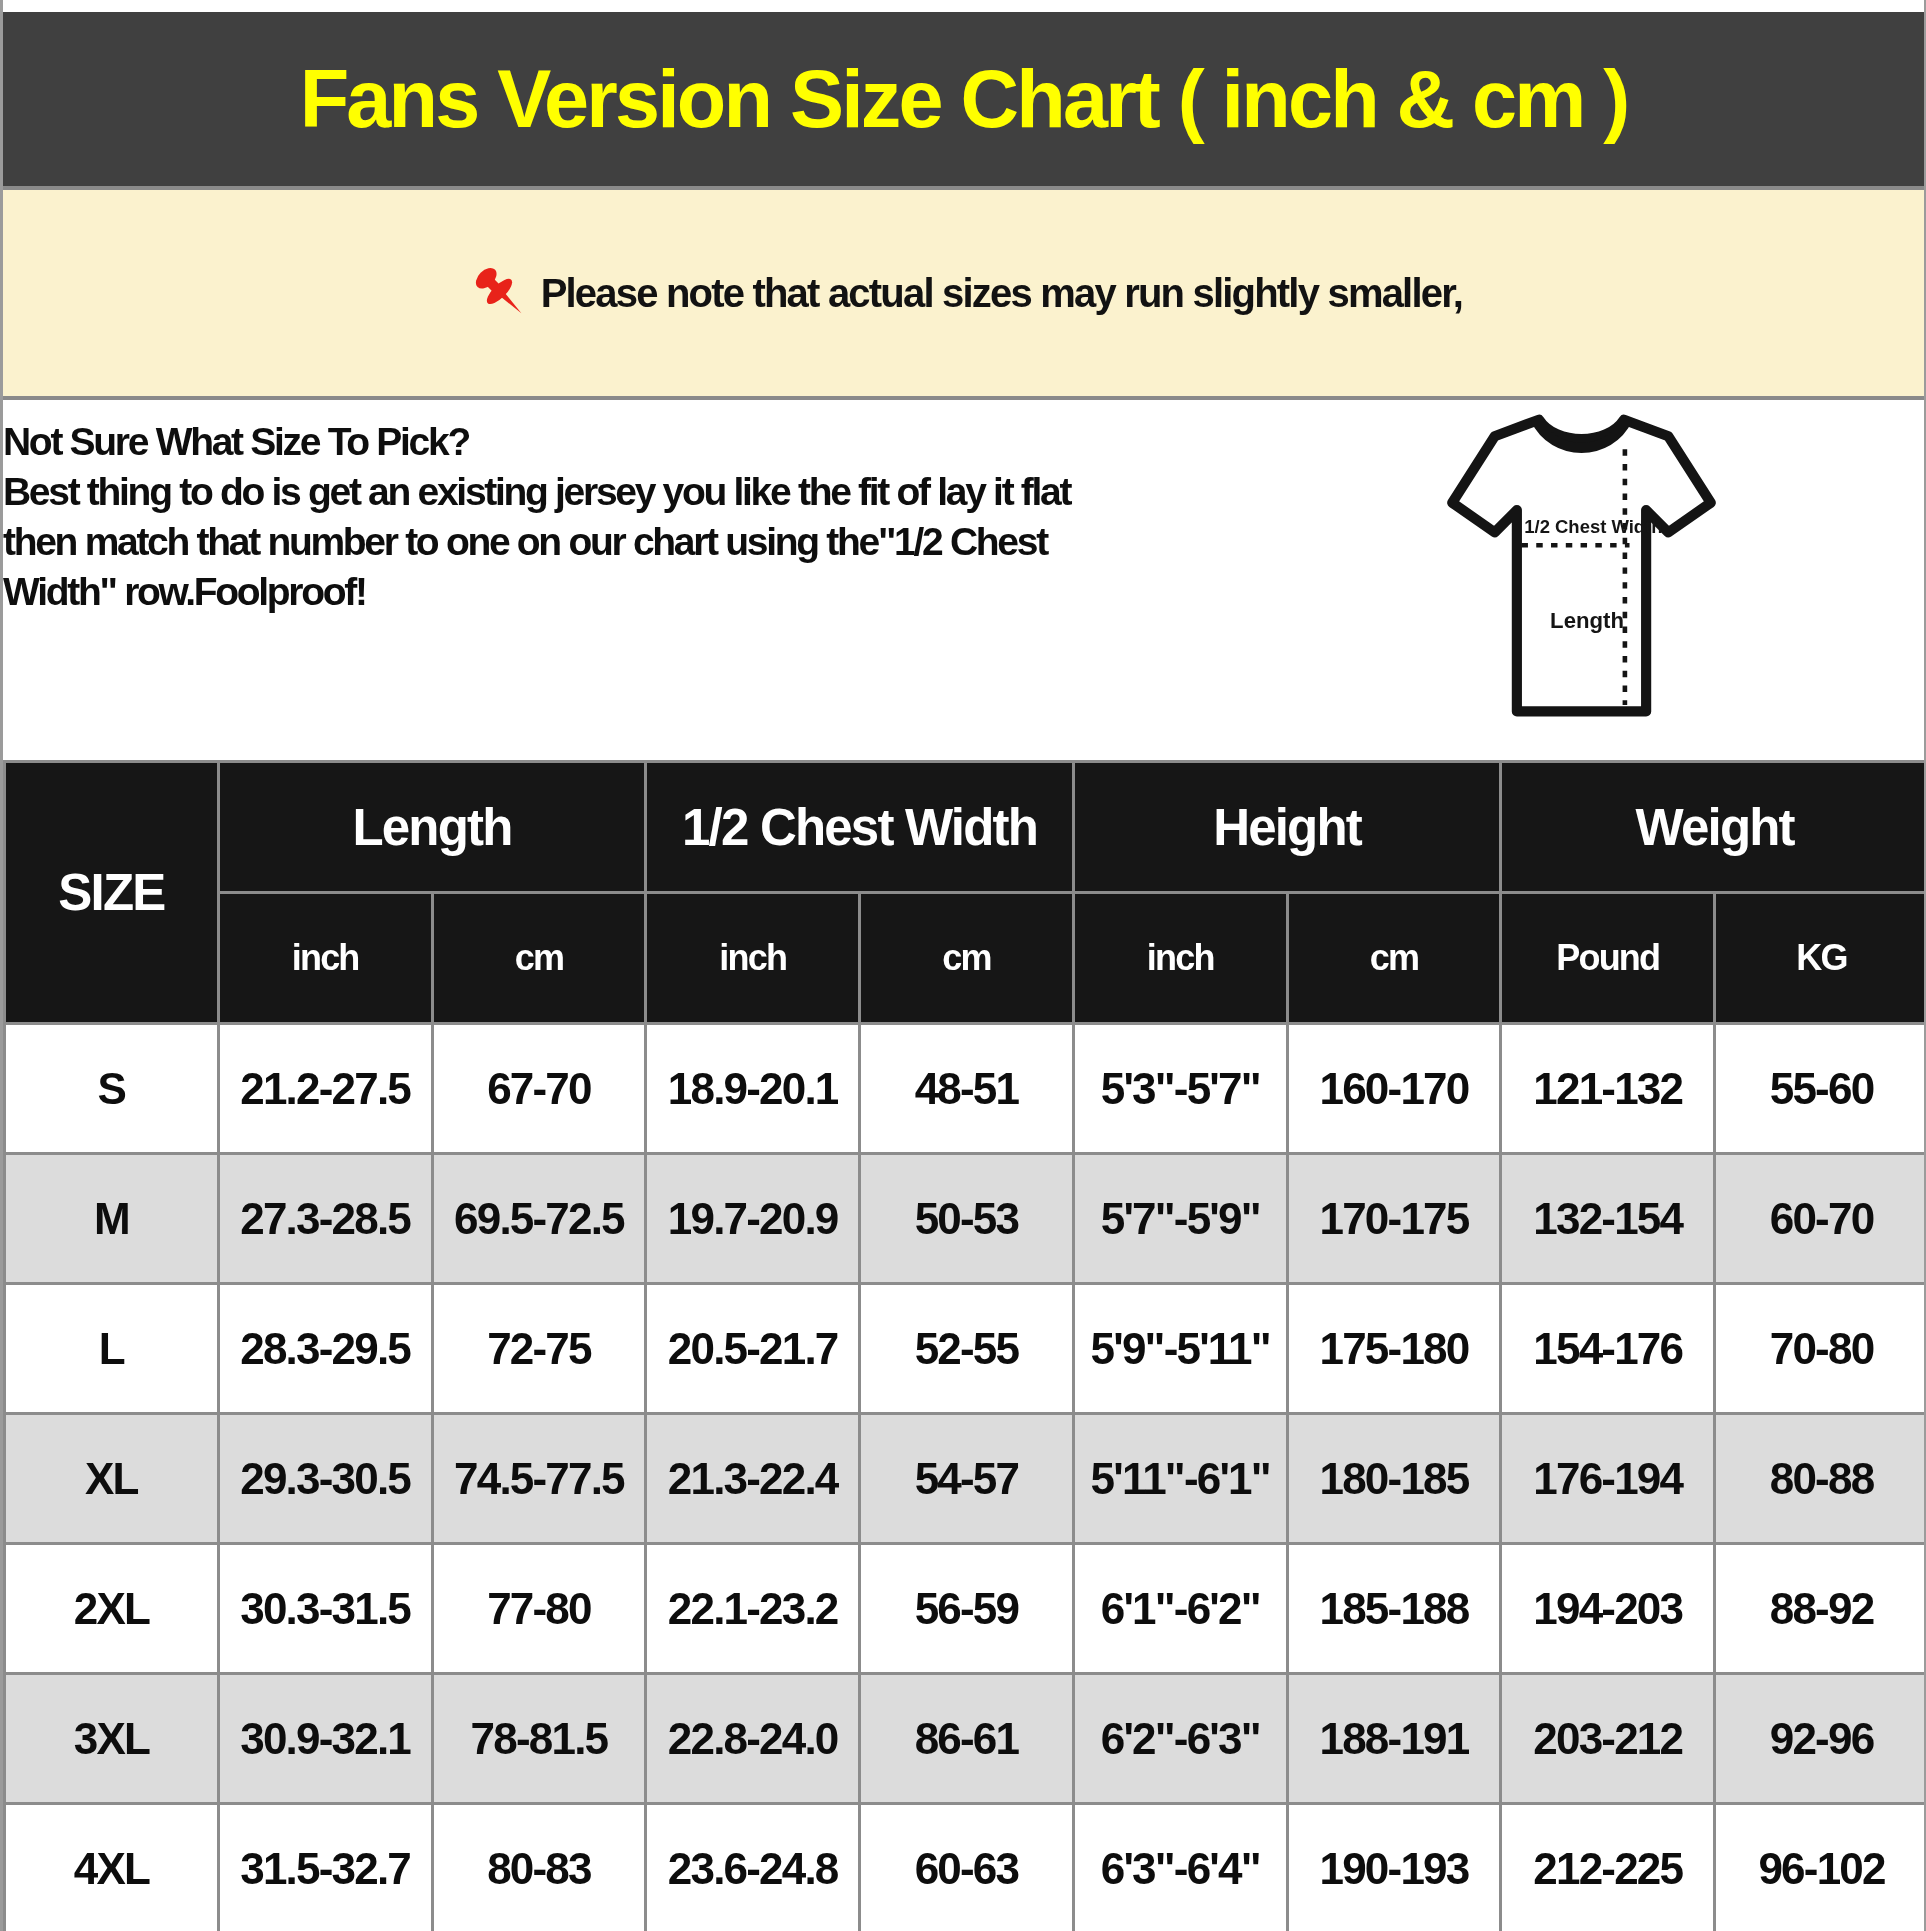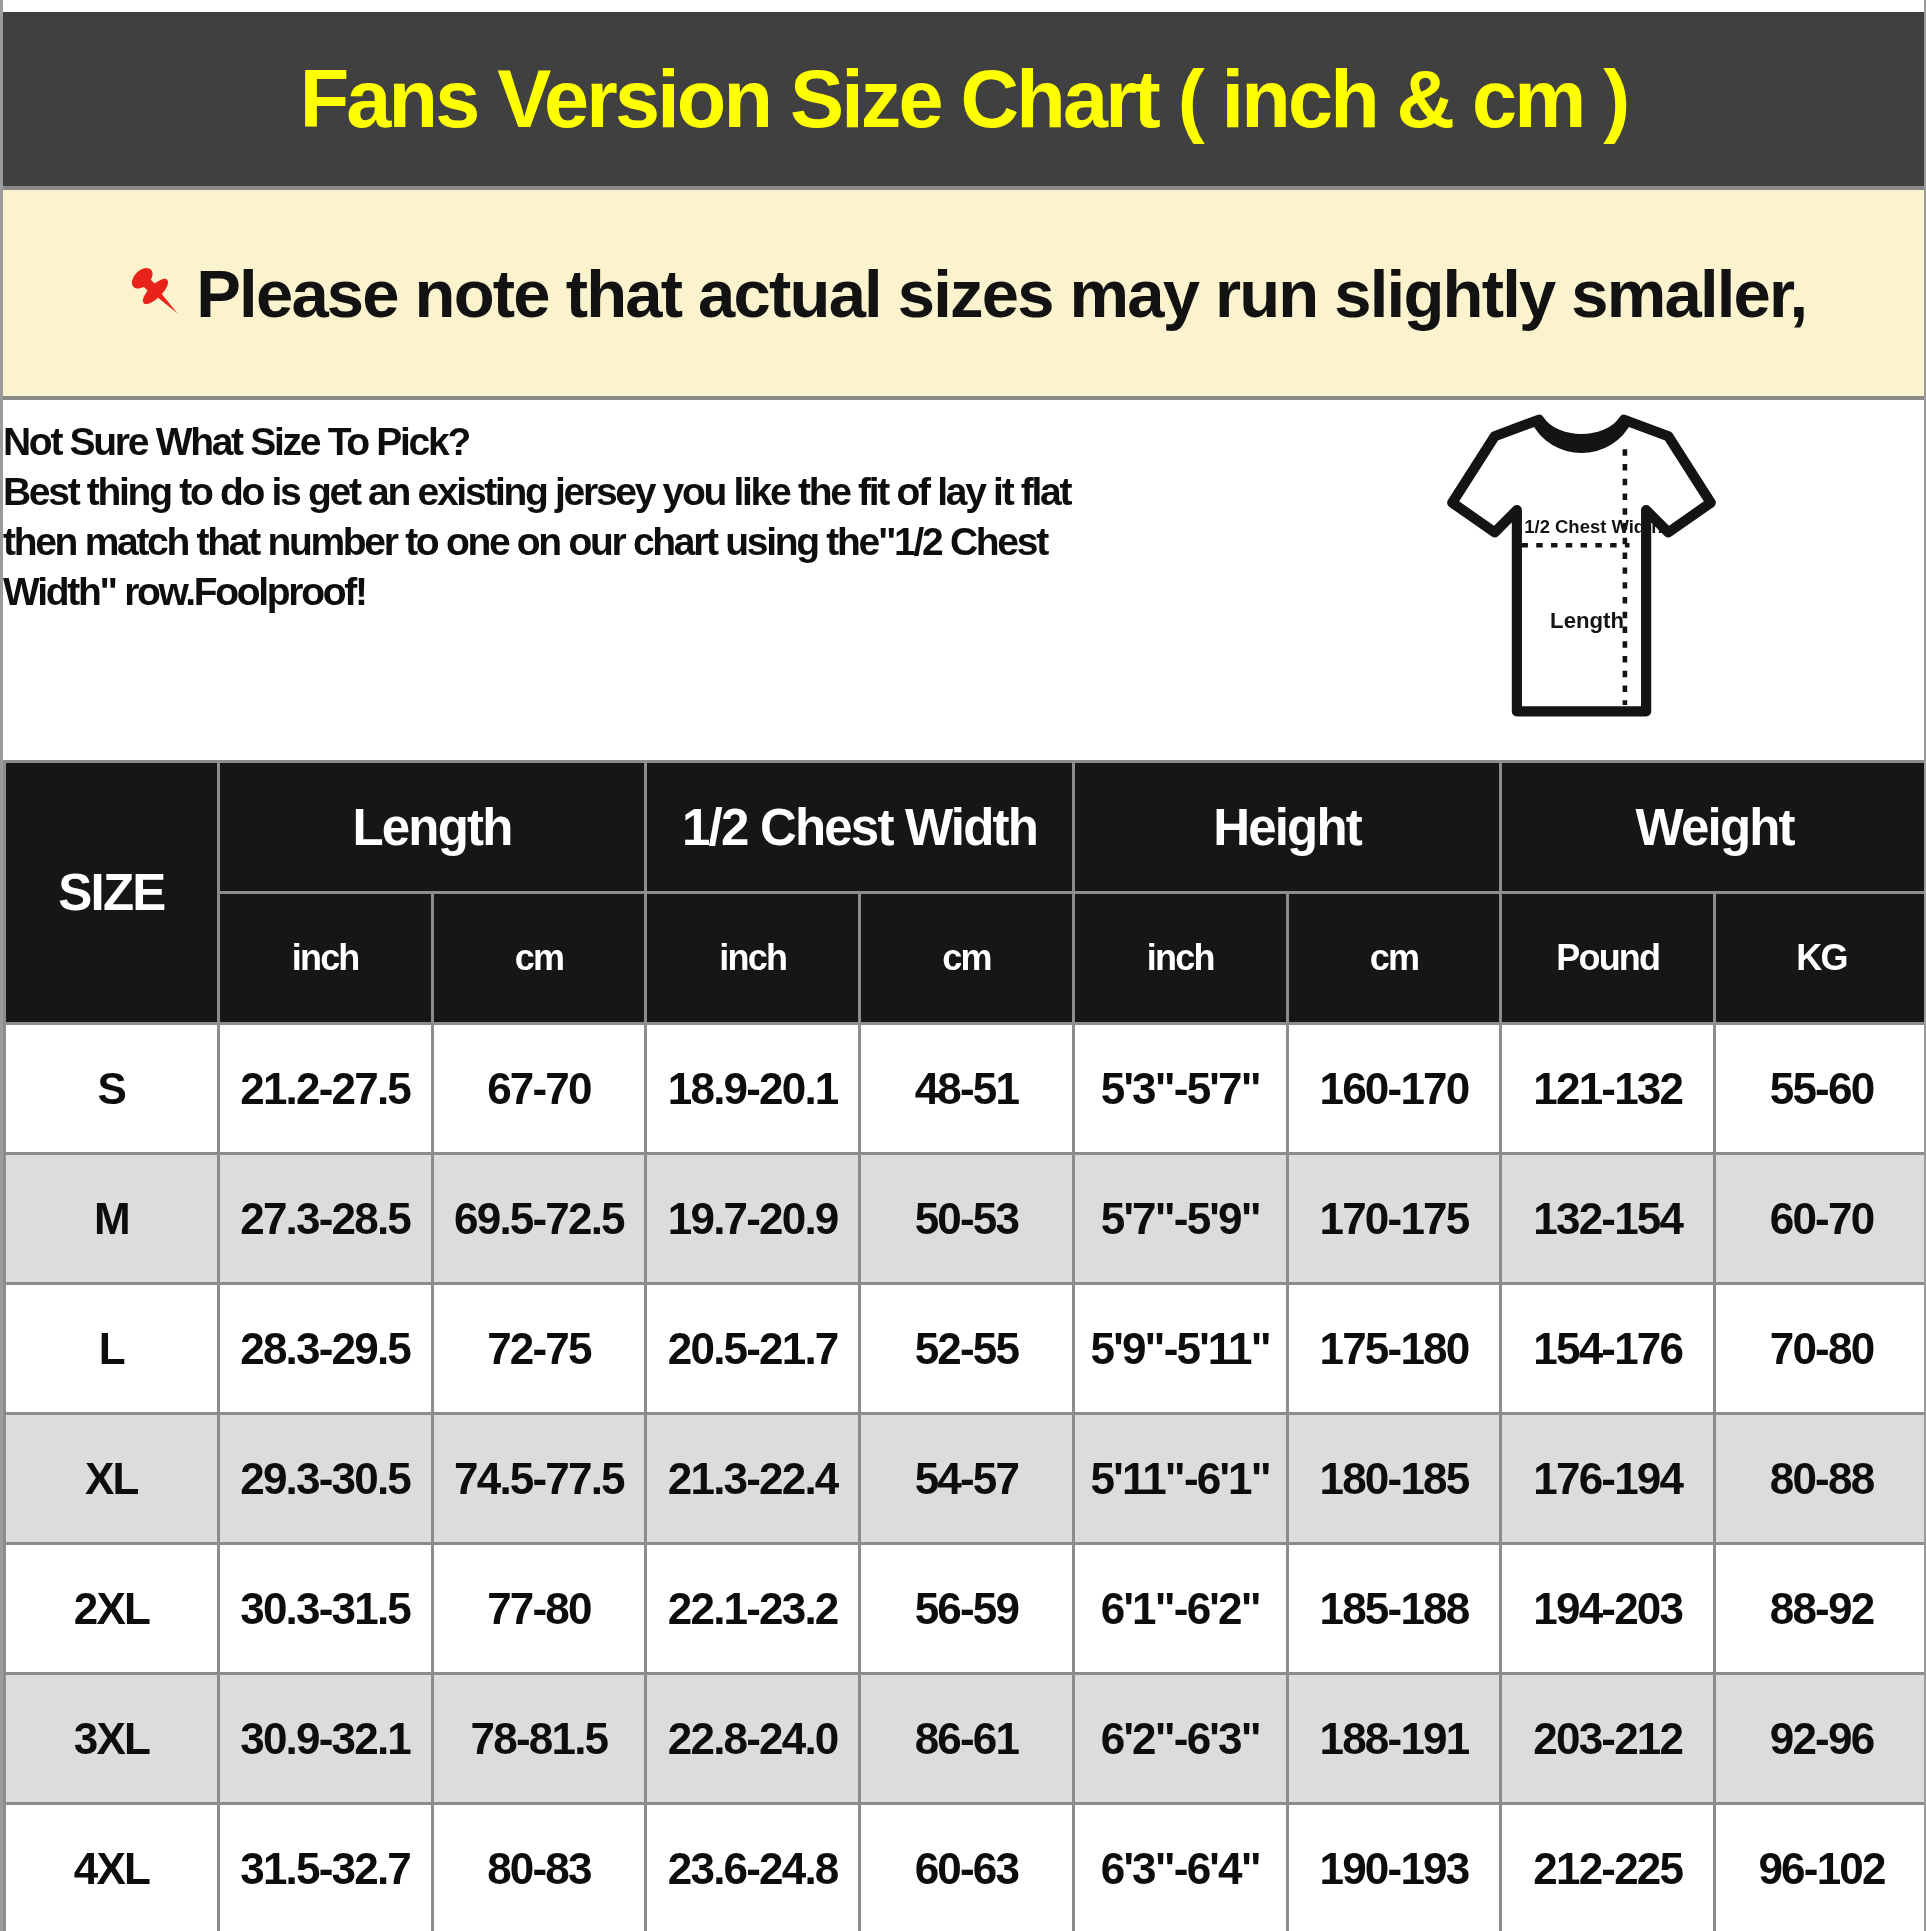--- a/index.html
+++ b/index.html
@@ -15,21 +15,21 @@
     display:flex;align-items:center;justify-content:center;margin-top:12px;
   }
   .banner h1{
     margin:0;font-size:81px;letter-spacing:-2.8px;color:#ffff00;font-weight:800;
     white-space:nowrap;
   }
   
   .notice{
     height:206px;background:#fbf2ce;border-bottom:4.6px solid #8a8a8a;
     display:flex;flex-direction:row;align-items:center;justify-content:center;
-    gap:36px;font-size:67px;letter-spacing:-1.8px;color:#121212;
+    gap:36px;font-size:40px;letter-spacing:-1.8px;color:#121212;
   }
   .notice-line{display:flex;align-items:center;white-space:nowrap;}
   .pin{width:72px;height:72px;margin-right:3.7px;flex:0 0 auto;}
   .red-text{color:#f50f0f;margin:0 13px;}
   .arrows{display:flex;gap:20px;margin-left:24px;align-items:center;}
   .arrows svg{width:31px;height:55px;}
   
   .guide{height:360px;background:#ffffff;position:relative;}
   .guide-text{
     position:absolute;left:0;top:16.5px;width:1377px;

